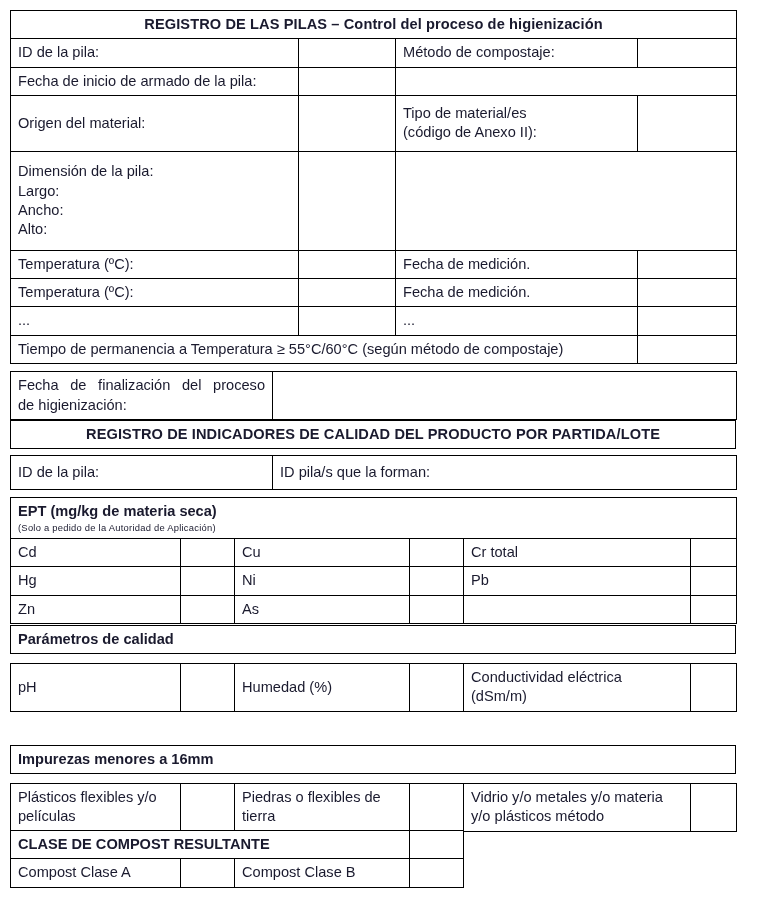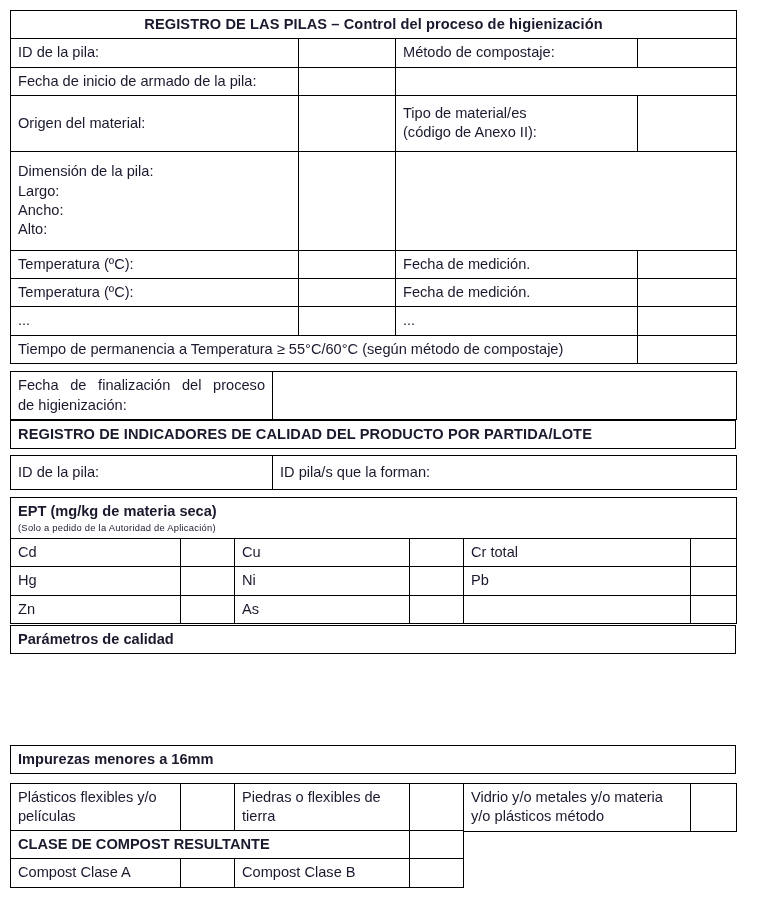--- a/index.html
+++ b/index.html
@@ -49,21 +49,21 @@
 
   .title-cell {
     text-align: center;
     font-weight: bold;
     font-size: 15.2px;
     letter-spacing: 0.1px;
     padding: 8px 6px;
   }
 
   .section-head {
-    text-align: left;
+    text-align: center;
     font-weight: bold;
     font-size: 15px;
     letter-spacing: 0.1px;
     padding: 9px 6px;
   }
 
   .bold-left {
     font-weight: bold;
     font-size: 15px;
     padding-top: 7px;
@@ -279,20 +279,31 @@
   <table class="form" style="position:absolute; left:10px; top:663px; width:726px;">
     <colgroup>
       <col style="width:170px">
       <col style="width:54px">
       <col style="width:175px">
       <col style="width:54px">
       <col style="width:227px">
       <col style="width:46px">
     </colgroup>
     <tbody>
+      <tr style="height:44px">
+        <td>pH</td>
+        <td class="blank"></td>
+        <td>Humedad (%)</td>
+        <td class="blank"></td>
+        <td class="two-line vtop">
+          <span>Conductividad eléctrica</span><br>
+          <span>(dSm/m)</span>
+        </td>
+        <td class="blank"></td>
+      </tr>
 
     </tbody>
   </table>
 
   <table class="form" style="position:absolute; left:10px; top:745px; width:726px;">
     <tbody>
       <tr>
         <td class="bold-left">Impurezas menores a 16mm</td>
       </tr>
     </tbody>

